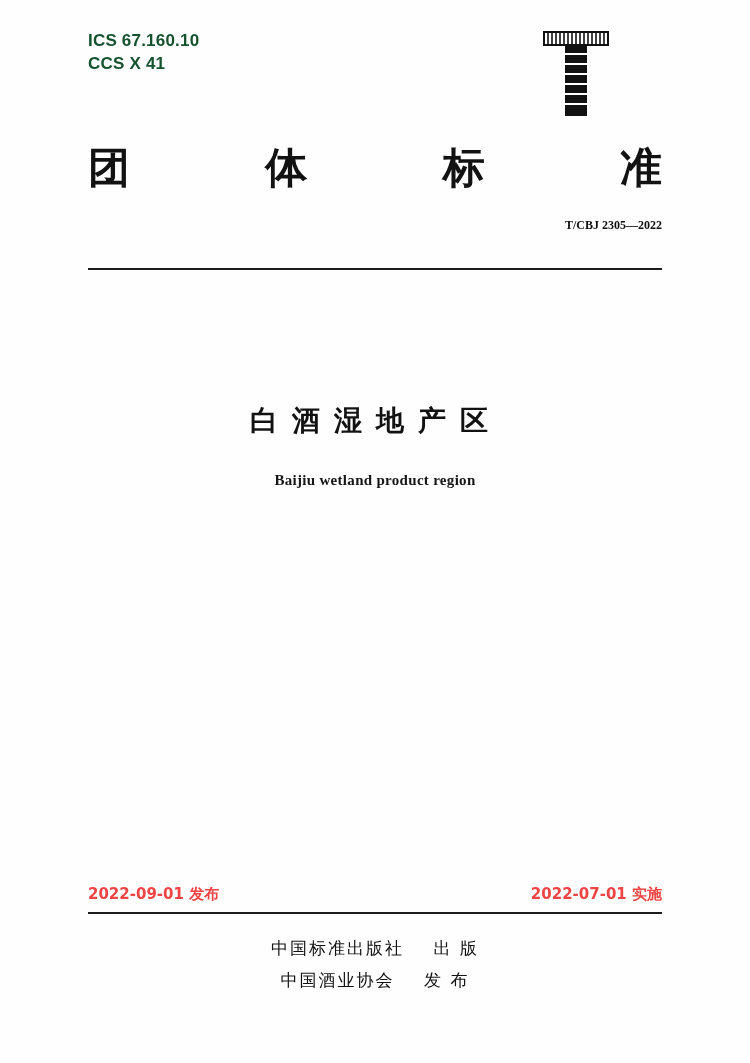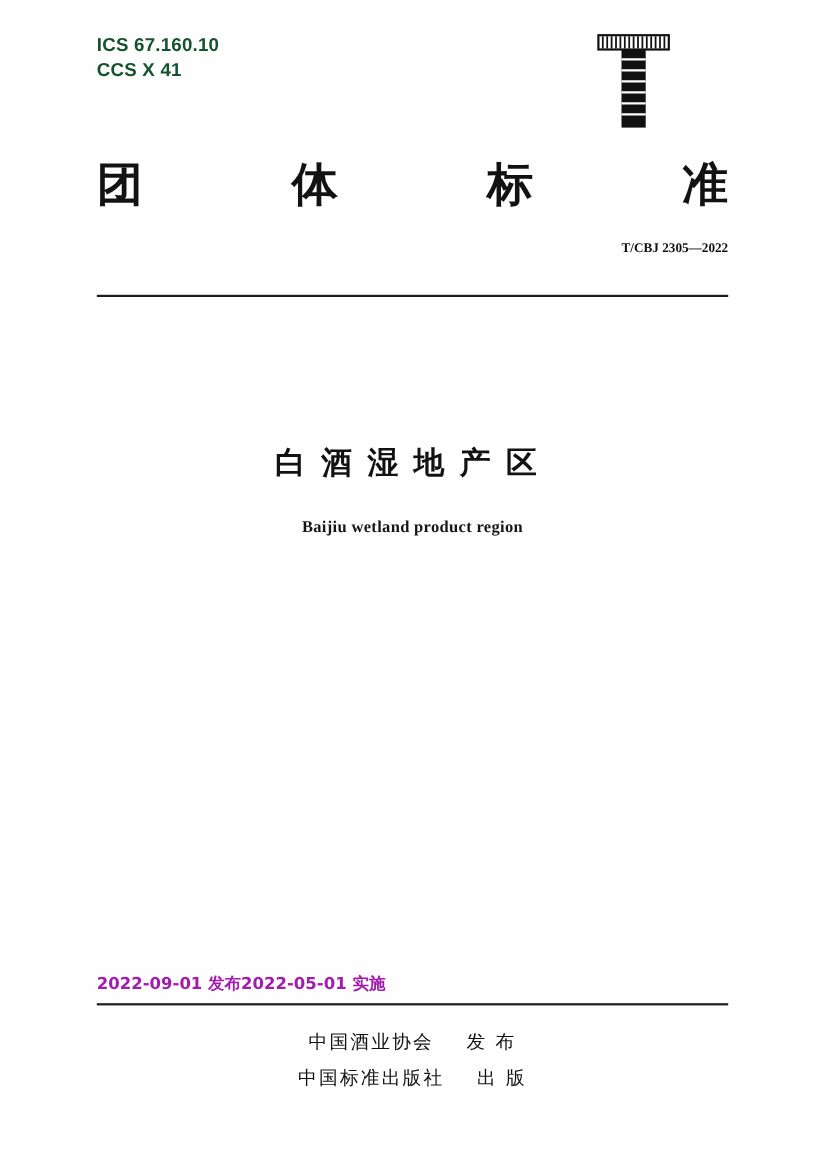--- a/index.html
+++ b/index.html
@@ -119,24 +119,25 @@
     color: #161616;
   }
 
   
   .date-row {
     position: absolute;
     left: 88px;
     right: 88px;
     top: 885px;
     display: flex;
+    justify-content: space-between;
     font-family: "DejaVu Sans", sans-serif;
     font-size: 15px;
     font-weight: bold;
-    color: #a21caf;
+    color: #ef4444;
   }
 
   
   .publisher {
     position: absolute;
     left: 0;
     right: 0;
     top: 932px;
     text-align: center;
     font-family: "DejaVu Sans", sans-serif;
@@ -205,21 +206,21 @@
   <div class="std-number">T/CBJ 2305—2022</div>
 
   <div class="rule-top"></div>
   <div class="rule-bottom"></div>
 
   <div class="title-cn">白酒湿地产区</div>
   <div class="title-en">Baijiu wetland product region</div>
 
   <div class="date-row">
     <span>2022-09-01 发布</span>
-    <span>2022-05-01 实施</span>
+    <span>2022-07-01 实施</span>
   </div>
 
   <div class="publisher">
+    <span class="pub-line">中国标准出版社    出 版</span>
     <span class="pub-line">中国酒业协会    发 布</span>
-    <span class="pub-line">中国标准出版社    出 版</span>
   </div>
 
 </div>
 
 </body></html>

